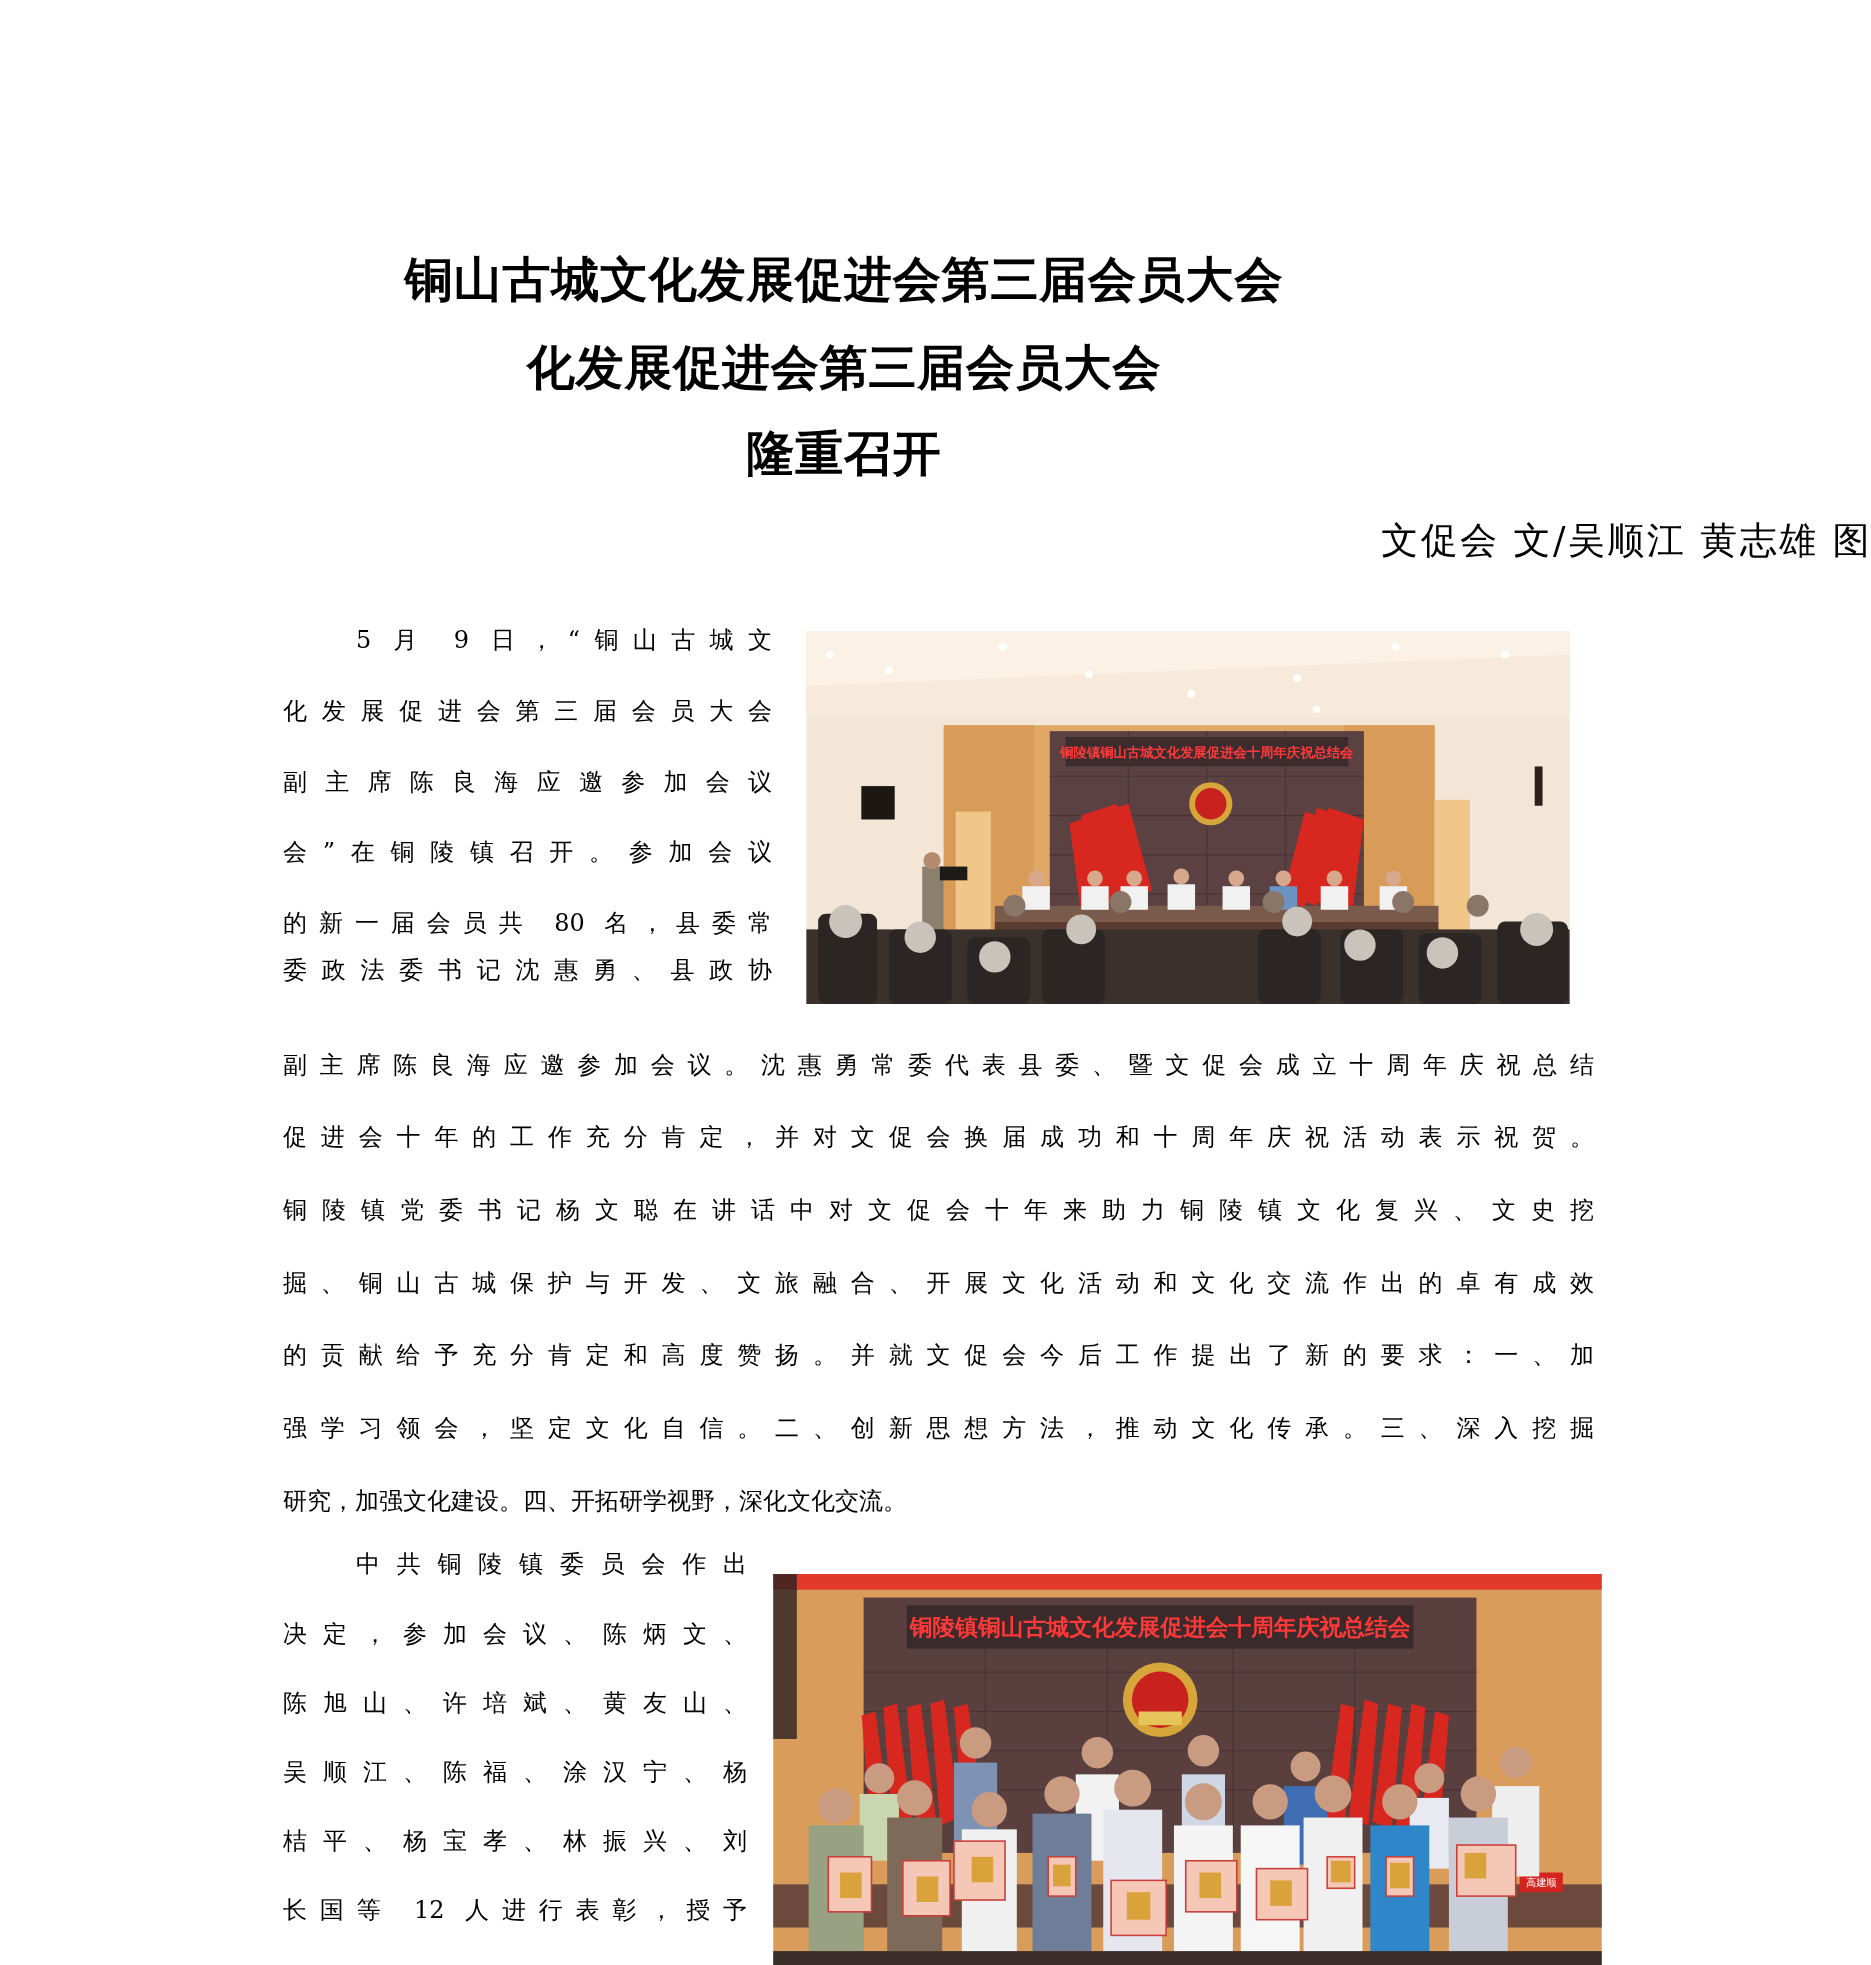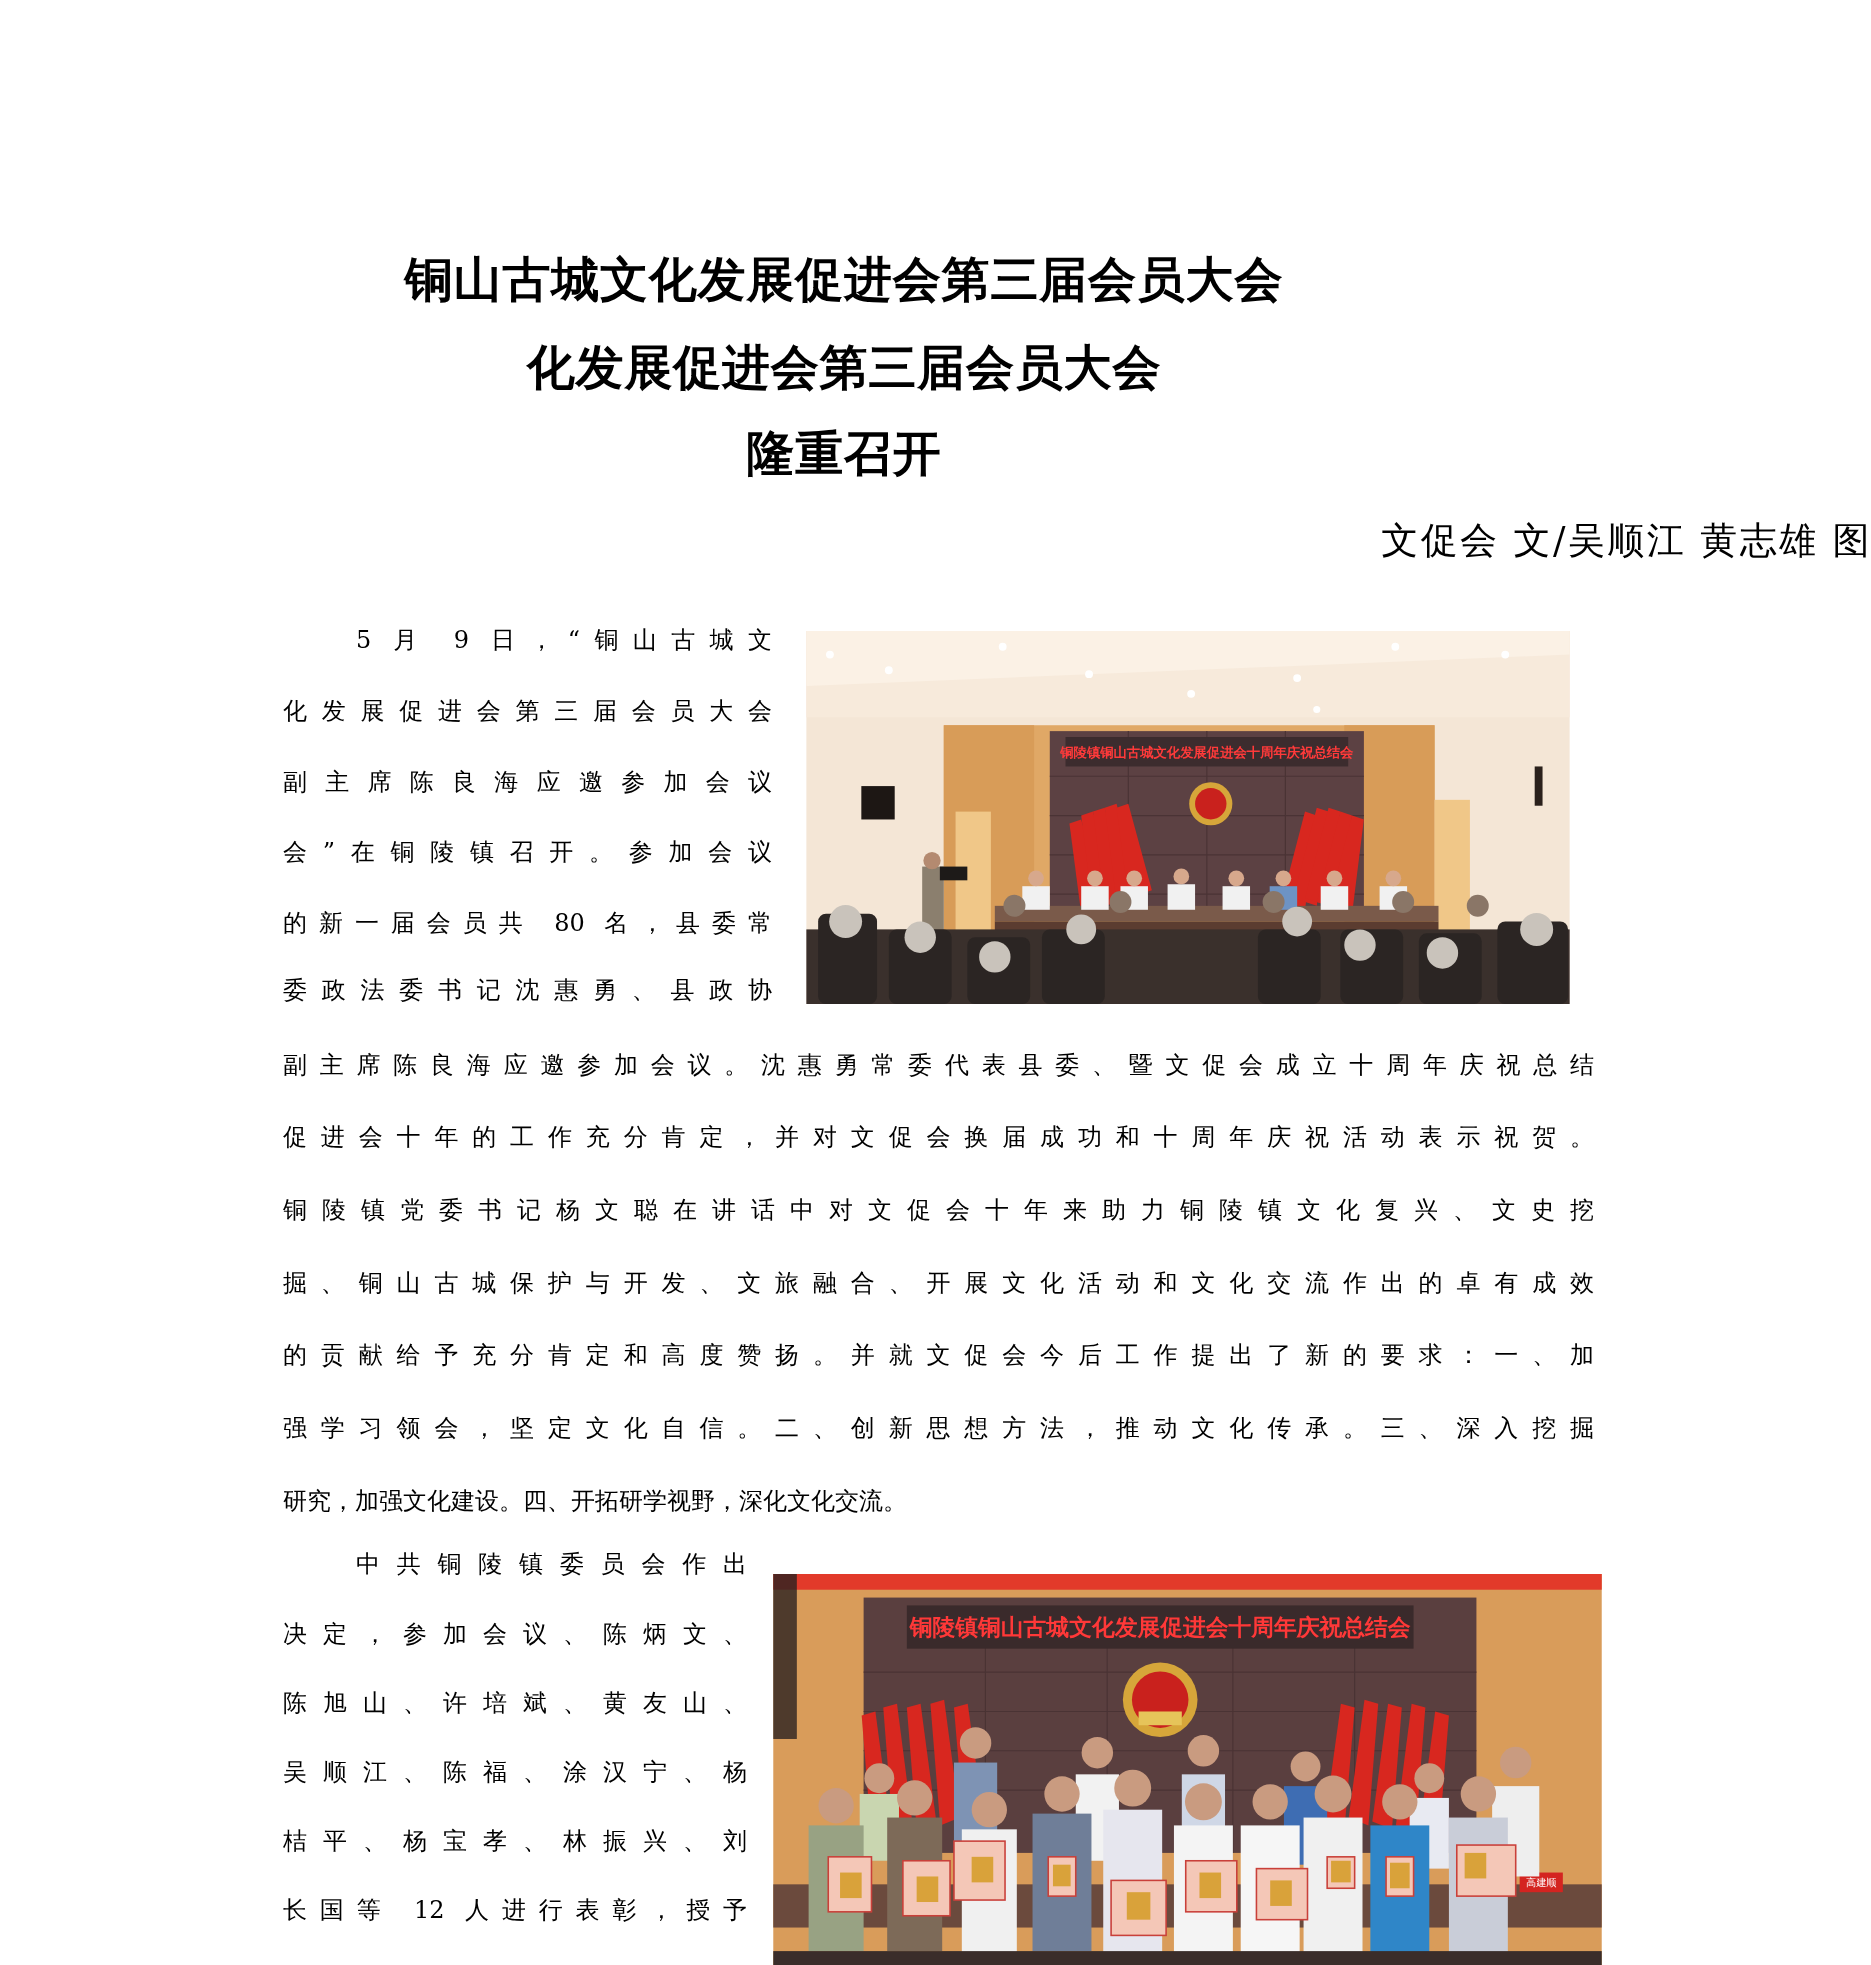--- a/index.html
+++ b/index.html
@@ -28,21 +28,21 @@
 <div class="title" style="top:338px">化发展促进会第三届会员大会</div>
 <div class="title" style="top:424px">隆重召开</div>
 <div class="byline" style="top:517px">文促会 文/吴顺江 黄志雄 图</div>
 
 <div>
   <div class="line narrow1 indent" style="top:617px">5 月 9 日，“铜山古城文</div>
   <div class="line narrow1" style="top:688px">化发展促进会第三届会员大会</div>
   <div class="line narrow1" style="top:759px">副主席陈良海应邀参加会议</div>
   <div class="line narrow1" style="top:829px">会”在铜陵镇召开。参加会议</div>
   <div class="line narrow1" style="top:900px">的新一届会员共 80 名，县委常</div>
-  <div class="line narrow1" style="top:967px">委政法委书记沈惠勇、县政协</div>
+  <div class="line narrow1" style="top:947px">委政法委书记沈惠勇、县政协</div>
   <div class="line full" style="top:1042px">副主席陈良海应邀参加会议。沈惠勇常委代表县委、暨文促会成立十周年庆祝总结</div>
   <div class="line full" style="top:1114px">促进会十年的工作充分肯定，并对文促会换届成功和十周年庆祝活动表示祝贺。</div>
   <div class="line full" style="top:1187px">铜陵镇党委书记杨文聪在讲话中对文促会十年来助力铜陵镇文化复兴、文史挖</div>
   <div class="line full" style="top:1260px">掘、铜山古城保护与开发、文旅融合、开展文化活动和文化交流作出的卓有成效</div>
   <div class="line full" style="top:1332px">的贡献给予充分肯定和高度赞扬。并就文促会今后工作提出了新的要求：一、加</div>
   <div class="line full" style="top:1405px">强学习领会，坚定文化自信。二、创新思想方法，推动文化传承。三、深入挖掘</div>
   <div class="line left" style="top:1478px">研究，加强文化建设。四、开拓研学视野，深化文化交流。</div>
 </div>
 
 <div class="photo" style="left:806px; top:631px; width:764px; height:373px;">

